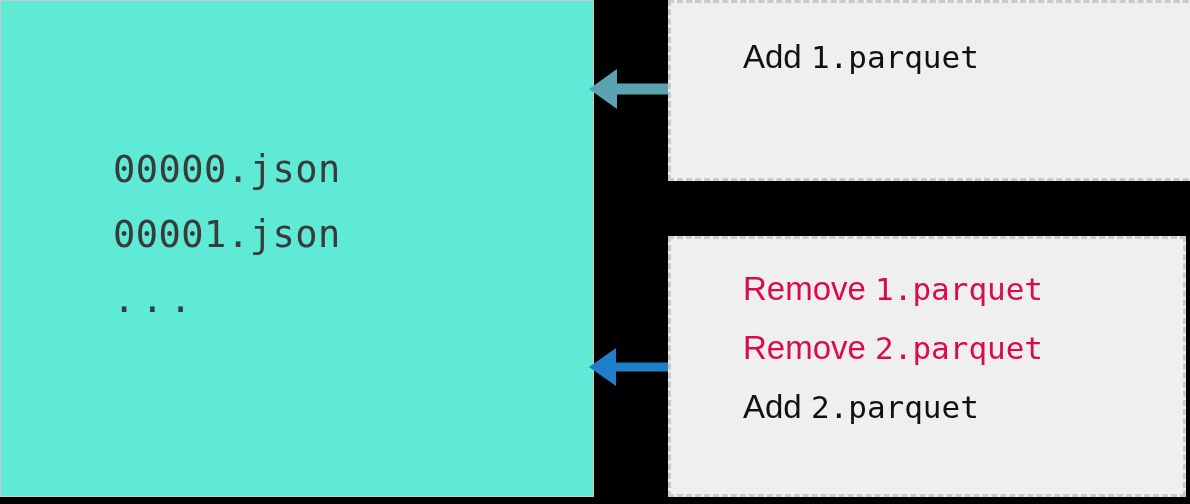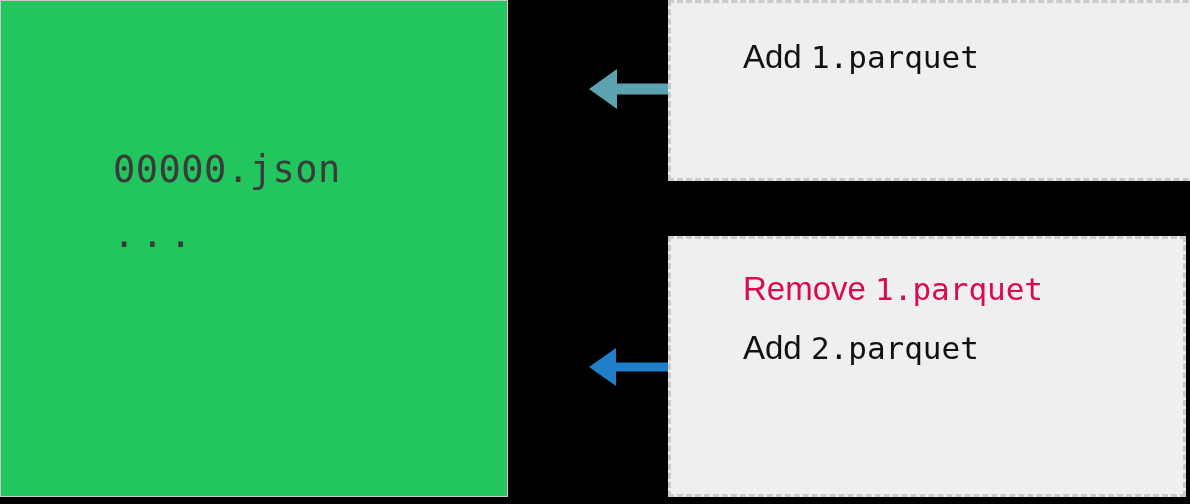--- a/index.html
+++ b/index.html
@@ -14,23 +14,23 @@
     background: #000000;
     overflow: hidden;
     font-family: "Liberation Sans", sans-serif;
   }
 
   
   .log-panel {
     position: absolute;
     left: 0px;
     top: 0px;
-    width: 508px;
+    width: 594px;
     height: 497px;
-    background: #22c55e;
+    background: #5eead4;
     border: 1px solid #C9C9C9;
     box-sizing: border-box;
   }
   .log-list {
     position: absolute;
     left: 112px;
     top: 150px;
     width: 420px;
   }
   .log-line {
@@ -139,20 +139,21 @@
   }
 </style>
 </head>
 <body>
 
 <div id="canvas">
 
   <div class="log-panel">
     <div class="log-list">
       <div class="log-line">00000.json</div>
+      <div class="log-line">00001.json</div>
       <div class="log-line ellipsis">...</div>
     </div>
   </div>
 
   <div class="arrow" id="arrow-1">
     <span class="head"></span>
     <span class="shaft"></span>
   </div>
 
   <div class="arrow" id="arrow-2">
@@ -166,19 +167,22 @@
         <span class="op">Add</span><span class="op"> </span><span class="file">1.parquet</span>
       </div>
     </div>
   </div>
 
   <div class="commit-box" id="commit-box-2">
     <div class="commit-lines">
       <div class="commit-line remove">
         <span class="op">Remove</span><span class="op"> </span><span class="file">1.parquet</span>
       </div>
+      <div class="commit-line remove">
+        <span class="op">Remove</span><span class="op"> </span><span class="file">2.parquet</span>
+      </div>
       <div class="commit-line add">
         <span class="op">Add</span><span class="op"> </span><span class="file">2.parquet</span>
       </div>
     </div>
   </div>
 
 </div>
 
 </body></html>

